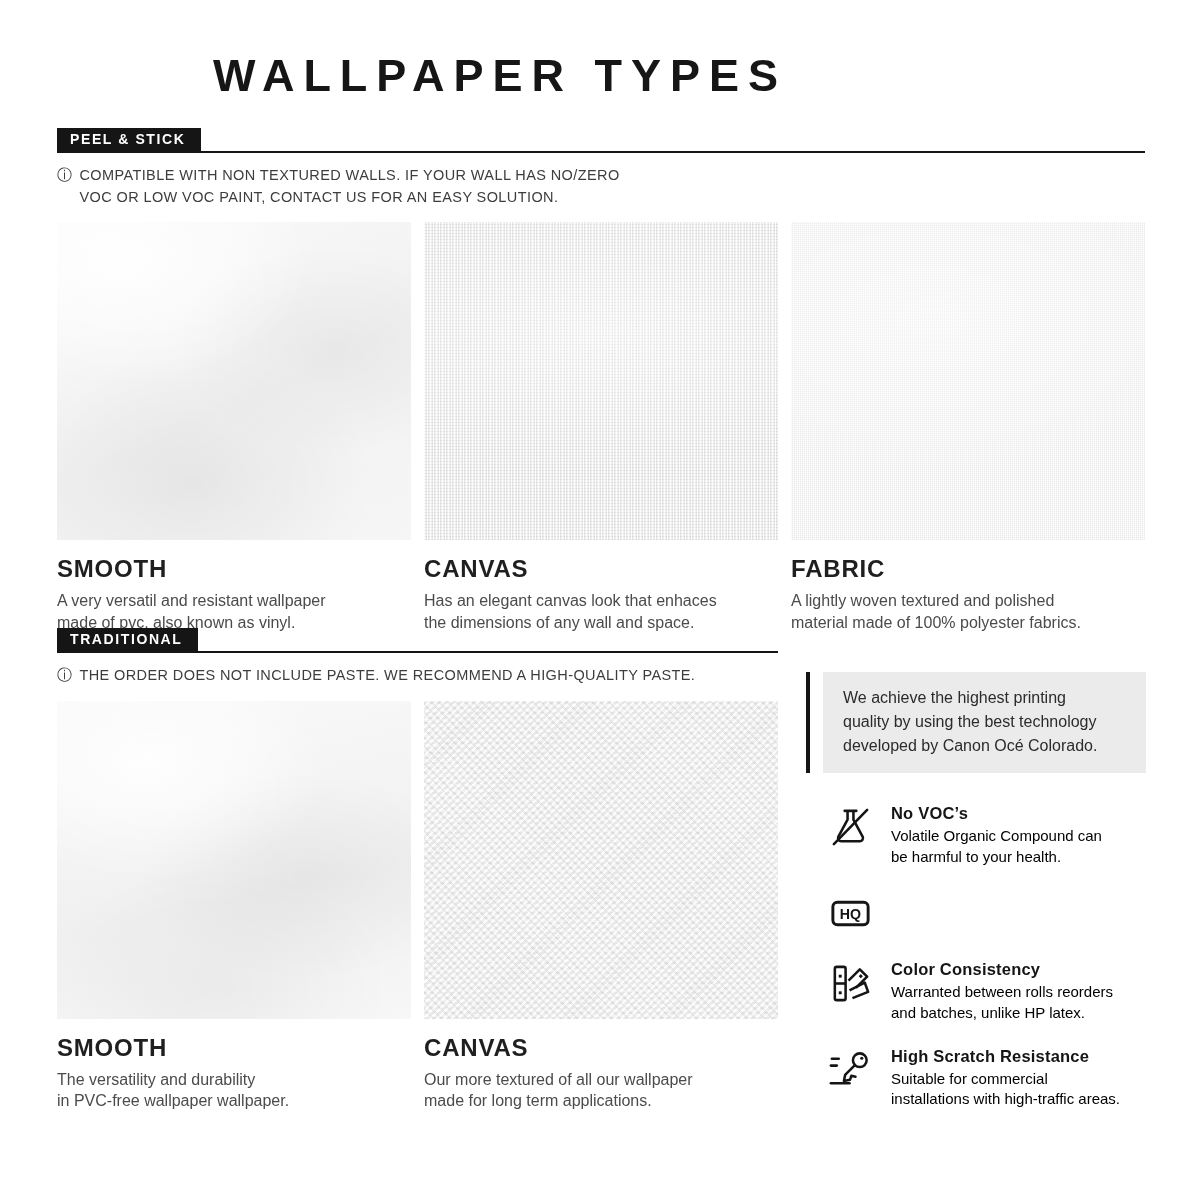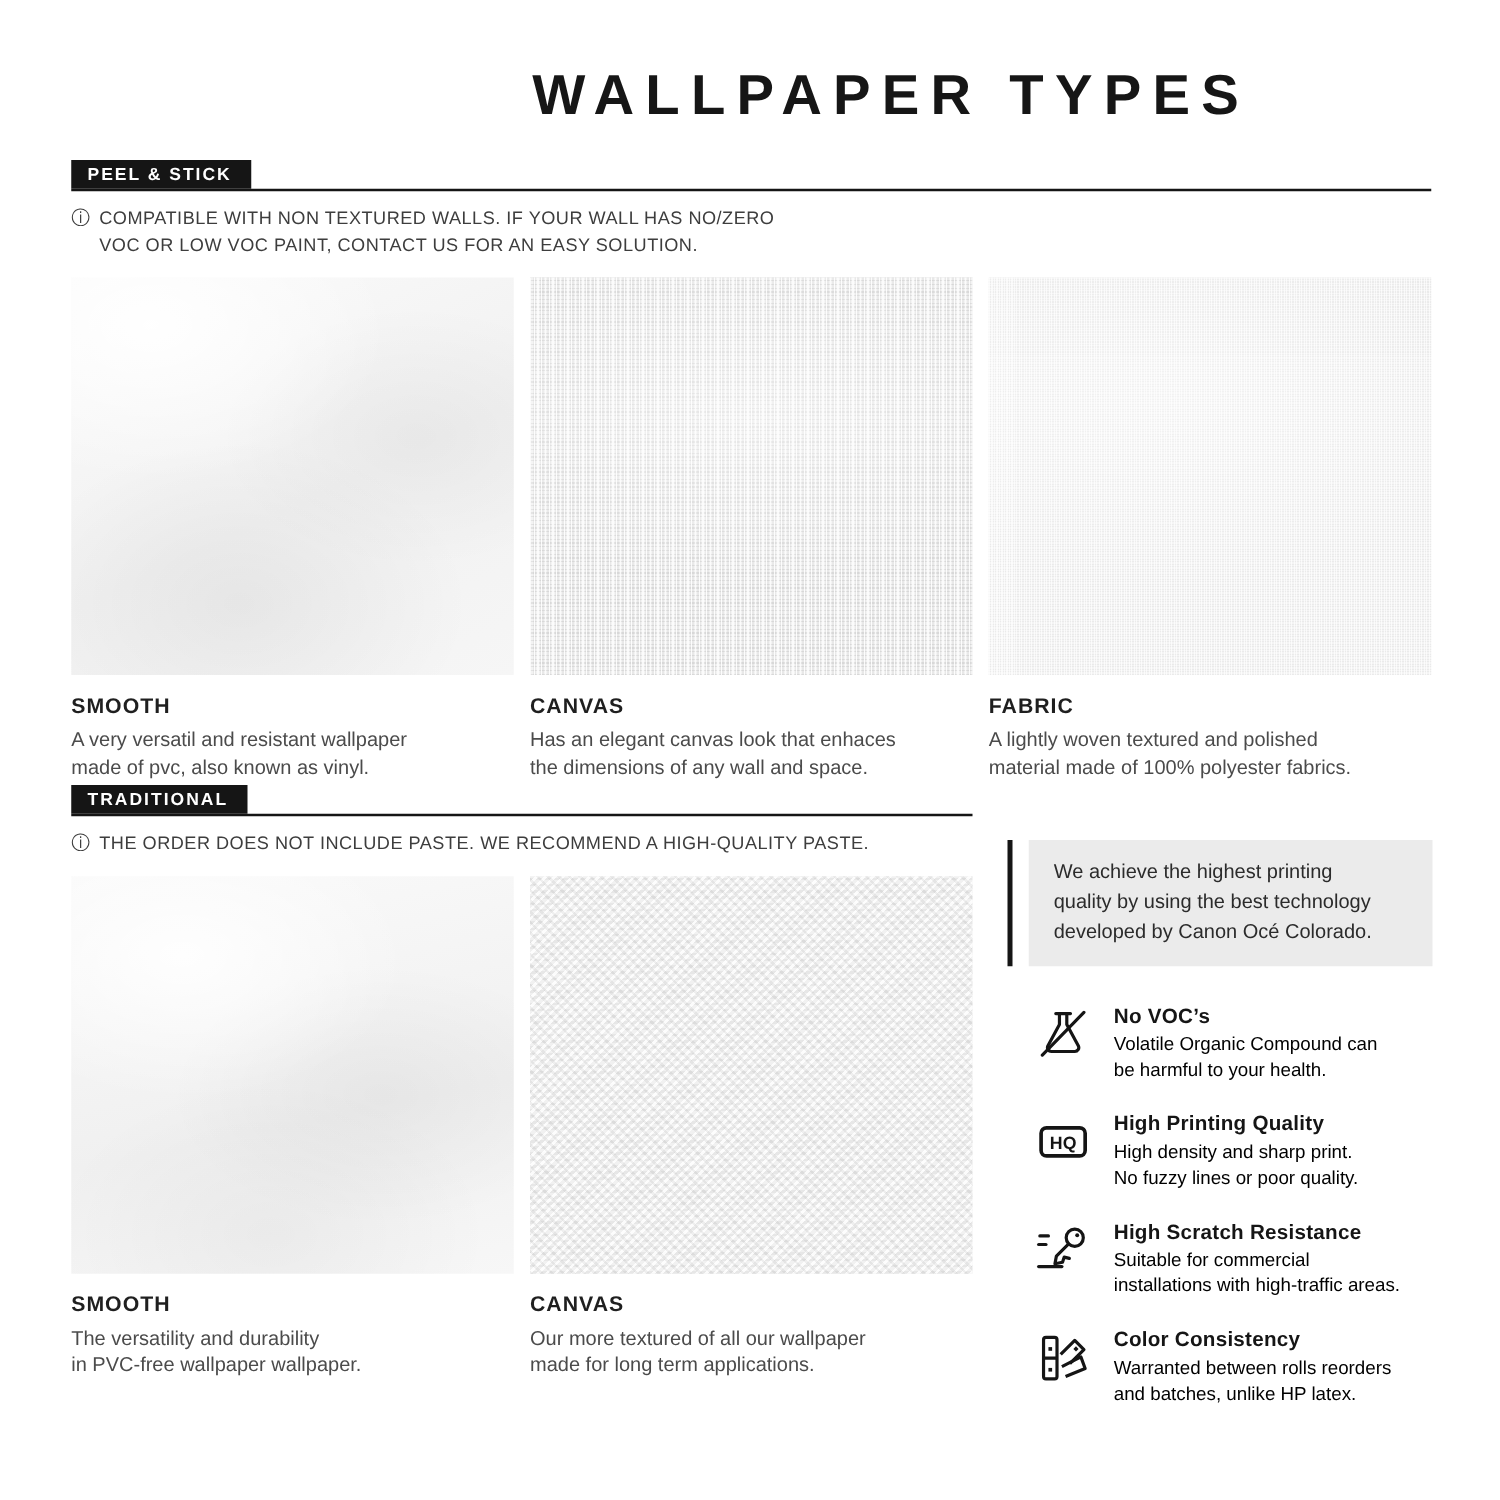--- a/index.html
+++ b/index.html
@@ -3,21 +3,21 @@
 <meta charset="utf-8">
 <style>
   * { margin:0; padding:0; box-sizing:border-box; }
   html,body { background:#ffffff; }
   body { font-family:"Liberation Sans", sans-serif; color:#1a1a1a; }
   .page { position:relative; width:1200px; height:1200px; background:#fff; overflow:hidden; }
 
   
   .page-title {
     position:absolute; top:50px; left:0; width:1000px;
-    text-align:right; font-size:45px; font-weight:bold;
+    text-align:center; font-size:45px; font-weight:bold;
     letter-spacing:9px; color:#161616;
   }
 
   
   .sec { position:absolute; }
   .sec-ps { top:128px; left:57px; width:1088px; }
   .sec-tr { top:628px; left:57px; width:721px; }
   .sec-head { border-bottom:2.5px solid #151515; }
   .sec-label {
     display:inline-block; background:#151515; color:#ffffff;
@@ -29,21 +29,21 @@
   .note { margin-top:11px; display:flex; gap:7px; color:#3d3d3d;
           font-size:14.5px; letter-spacing:.4px; line-height:1.52; }
   .info-ic { font-size:15px; color:#3d3d3d; }
 
   
   .swatch-grid { margin-top:14px; display:grid; gap:13px; }
   .cols-3 { grid-template-columns:repeat(3, 354px); }
   .cols-2 { grid-template-columns:repeat(2, 354px); }
   .swatch { height:318px; }
 
-  .sw-name { margin-top:15px; font-size:17px; font-weight:bold;
+  .sw-name { margin-top:15px; font-size:24px; font-weight:bold;
              letter-spacing:.8px; color:#1f1f1f; }
   .sw-desc { margin-top:7px; font-size:16px; color:#4b4b4b; line-height:1.35; }
 
   
   .tex-smooth {
     background:
       radial-gradient(90% 65% at 18% 12%, rgba(255,255,255,.95), rgba(255,255,255,0) 60%),
       radial-gradient(75% 55% at 78% 40%, rgba(0,0,0,.04), rgba(0,0,0,0) 60%),
       radial-gradient(95% 75% at 38% 82%, rgba(0,0,0,.05), rgba(0,0,0,0) 55%),
       linear-gradient(155deg, #fbfbfb, #f1f1f1 55%, #f6f6f6);
@@ -214,47 +214,20 @@
         </div>
       </div>
 
       <div class="feature">
         <span class="f-icon">
           <svg viewBox="0 0 48 48" fill="none" stroke="#151515" stroke-width="3" stroke-linejoin="round">
             <rect x="6" y="12.5" width="36" height="23" rx="4.5"></rect>
             <text x="24" y="30" text-anchor="middle" stroke="none" fill="#151515" style="font-family:'Liberation Sans',sans-serif;font-size:14.5px;font-weight:bold;">HQ</text>
           </svg>
         </span>
-        <div class="f-body">
-          <div class="f-title">High Printing Quality</div>
-          <div class="f-text">
-            <span>High density and sharp print.</span><br>
-            <span>No fuzzy lines or poor quality.</span>
-          </div>
-        </div>
-      </div>
-
-      <div class="feature">
-        <span class="f-icon">
-          <svg viewBox="0 0 48 48" fill="none" stroke="#151515" stroke-width="2.6" stroke-linecap="round" stroke-linejoin="round">
-            <line x1="5" y1="12" x2="12" y2="12"></line>
-            <line x1="4" y1="19" x2="10" y2="19"></line>
-            <line x1="4" y1="37" x2="23" y2="37"></line>
-            <circle cx="33.5" cy="13.5" r="7"></circle>
-            <circle cx="35.5" cy="11.5" r="1.6" fill="#151515" stroke="none"></circle>
-            <path d="M28.5 18.5 L18.5 28.5 l-1.2 6.2 6.2-1.2 1.4-4.2 4.2 1"></path>
-          </svg>
-        </span>
-        <div class="f-body">
-          <div class="f-title">High Scratch Resistance</div>
-          <div class="f-text">
-            <span>Suitable for commercial</span><br>
-            <span>installations with high-traffic areas.</span>
-          </div>
-        </div>
       </div>
 
       <div class="feature">
         <span class="f-icon">
           <svg viewBox="0 0 48 48" fill="none" stroke="#151515" stroke-width="2.6" stroke-linejoin="round">
             <rect x="8" y="7" width="11" height="34" rx="2"></rect>
             <line x1="8" y1="24" x2="19" y2="24"></line>
             <rect x="12" y="15" width="3" height="3" fill="#151515" stroke="none"></rect>
             <rect x="12" y="32" width="3" height="3" fill="#151515" stroke="none"></rect>
             <path d="M22 21 L33.5 9.5 l7.5 7.5 -11.5 11.5"></path>
@@ -264,16 +237,36 @@
         </span>
         <div class="f-body">
           <div class="f-title">Color Consistency</div>
           <div class="f-text">
             <span>Warranted between rolls reorders</span><br>
             <span>and batches, unlike HP latex.</span>
           </div>
         </div>
       </div>
 
+      <div class="feature">
+        <span class="f-icon">
+          <svg viewBox="0 0 48 48" fill="none" stroke="#151515" stroke-width="2.6" stroke-linecap="round" stroke-linejoin="round">
+            <line x1="5" y1="12" x2="12" y2="12"></line>
+            <line x1="4" y1="19" x2="10" y2="19"></line>
+            <line x1="4" y1="37" x2="23" y2="37"></line>
+            <circle cx="33.5" cy="13.5" r="7"></circle>
+            <circle cx="35.5" cy="11.5" r="1.6" fill="#151515" stroke="none"></circle>
+            <path d="M28.5 18.5 L18.5 28.5 l-1.2 6.2 6.2-1.2 1.4-4.2 4.2 1"></path>
+          </svg>
+        </span>
+        <div class="f-body">
+          <div class="f-title">High Scratch Resistance</div>
+          <div class="f-text">
+            <span>Suitable for commercial</span><br>
+            <span>installations with high-traffic areas.</span>
+          </div>
+        </div>
+      </div>
+
     </div>
   </aside>
 
 </div>
 
 </body></html>

